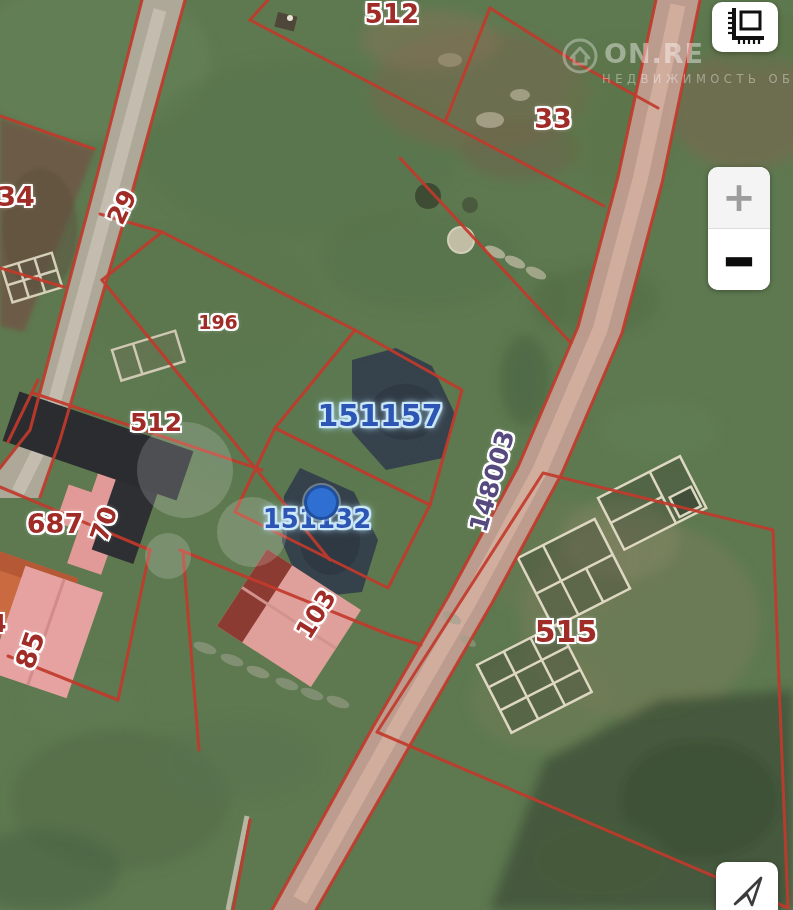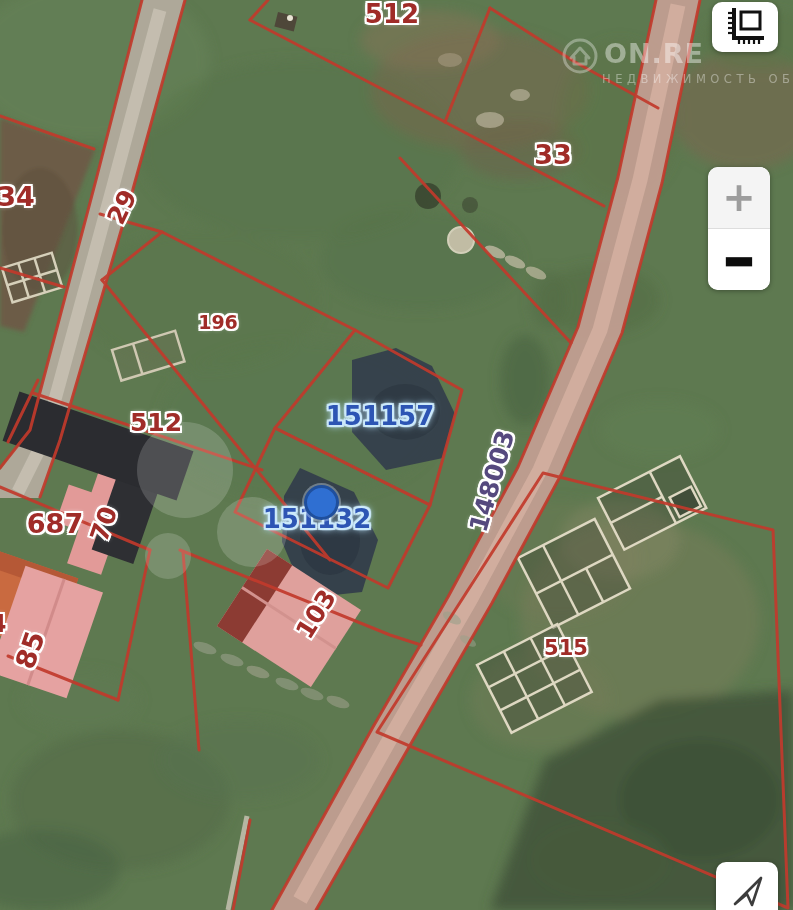--- a/index.html
+++ b/index.html
@@ -258,32 +258,32 @@
       <circle cx="580" cy="56" r="16"></circle>
       <path d="M571,58 L580,48 L589,58"></path>
       <path d="M574,57 L574,64 L586,64 L586,57"></path>
     </g>
   </svg>
 
   <div class="wm-site">ON.RE</div>
   <div class="wm-tagline">НЕДВИЖИМОСТЬ ОБЛ</div>
 
   <div class="plabel red" style="left:392px;top:14px;font-size:26px;transform:translate(-50%,-50%);">512</div>
-  <div class="plabel red" style="left:553px;top:118px;font-size:27px;transform:translate(-50%,-50%);margin-top:36px;">33</div>
+  <div class="plabel red" style="left:553px;top:118px;font-size:27px;transform:translate(-50%,-50%);">33</div>
   <div class="plabel red" style="left:16px;top:196px;font-size:27px;transform:translate(-50%,-50%);">34</div>
   <div class="plabel red" style="left:122px;top:207px;font-size:25px;transform:translate(-50%,-50%) rotate(-64deg);">29</div>
   <div class="plabel red" style="left:218px;top:322px;font-size:19px;transform:translate(-50%,-50%);">196</div>
   <div class="plabel red" style="left:156px;top:422px;font-size:25px;transform:translate(-50%,-50%);">512</div>
   <div class="plabel red" style="left:55px;top:523px;font-size:27px;transform:translate(-50%,-50%);">687</div>
   <div class="plabel red" style="left:104px;top:524px;font-size:25px;transform:translate(-50%,-50%) rotate(-71deg);">70</div>
   <div class="plabel red" style="left:30px;top:650px;font-size:27px;transform:translate(-50%,-50%) rotate(-71deg);">85</div>
   <div class="plabel red" style="left:316px;top:614px;font-size:25px;transform:translate(-50%,-50%) rotate(-58deg);">103</div>
-  <div class="plabel red" style="left:566px;top:632px;font-size:21px;transform:translate(-50%,-50%);margin-top:16px;">515</div>
+  <div class="plabel red" style="left:566px;top:632px;font-size:30px;transform:translate(-50%,-50%);">515</div>
   <div class="plabel purple" style="left:492px;top:481px;font-size:25px;transform:translate(-50%,-50%) rotate(-74deg);">148003</div>
-  <div class="plabel blue" style="left:380px;top:416px;font-size:26px;transform:translate(-50%,-50%);">151157</div>
+  <div class="plabel blue" style="left:380px;top:416px;font-size:30px;transform:translate(-50%,-50%);">151157</div>
   <div class="plabel blue" style="left:317px;top:519px;font-size:26px;transform:translate(-50%,-50%);">151132</div>
   <div class="plabel red" style="left:-2px;top:624px;font-size:24px;transform:translate(-50%,-50%);">4</div>
 
   <div class="marker"></div>
 
   <div class="ctl" id="measure-btn">
     <svg width="40" height="40" viewBox="0 0 40 40">
       <g stroke="#111" stroke-width="4" fill="none" stroke-linecap="square">
         <path d="M9,3 V31 H37"></path>
       </g>

